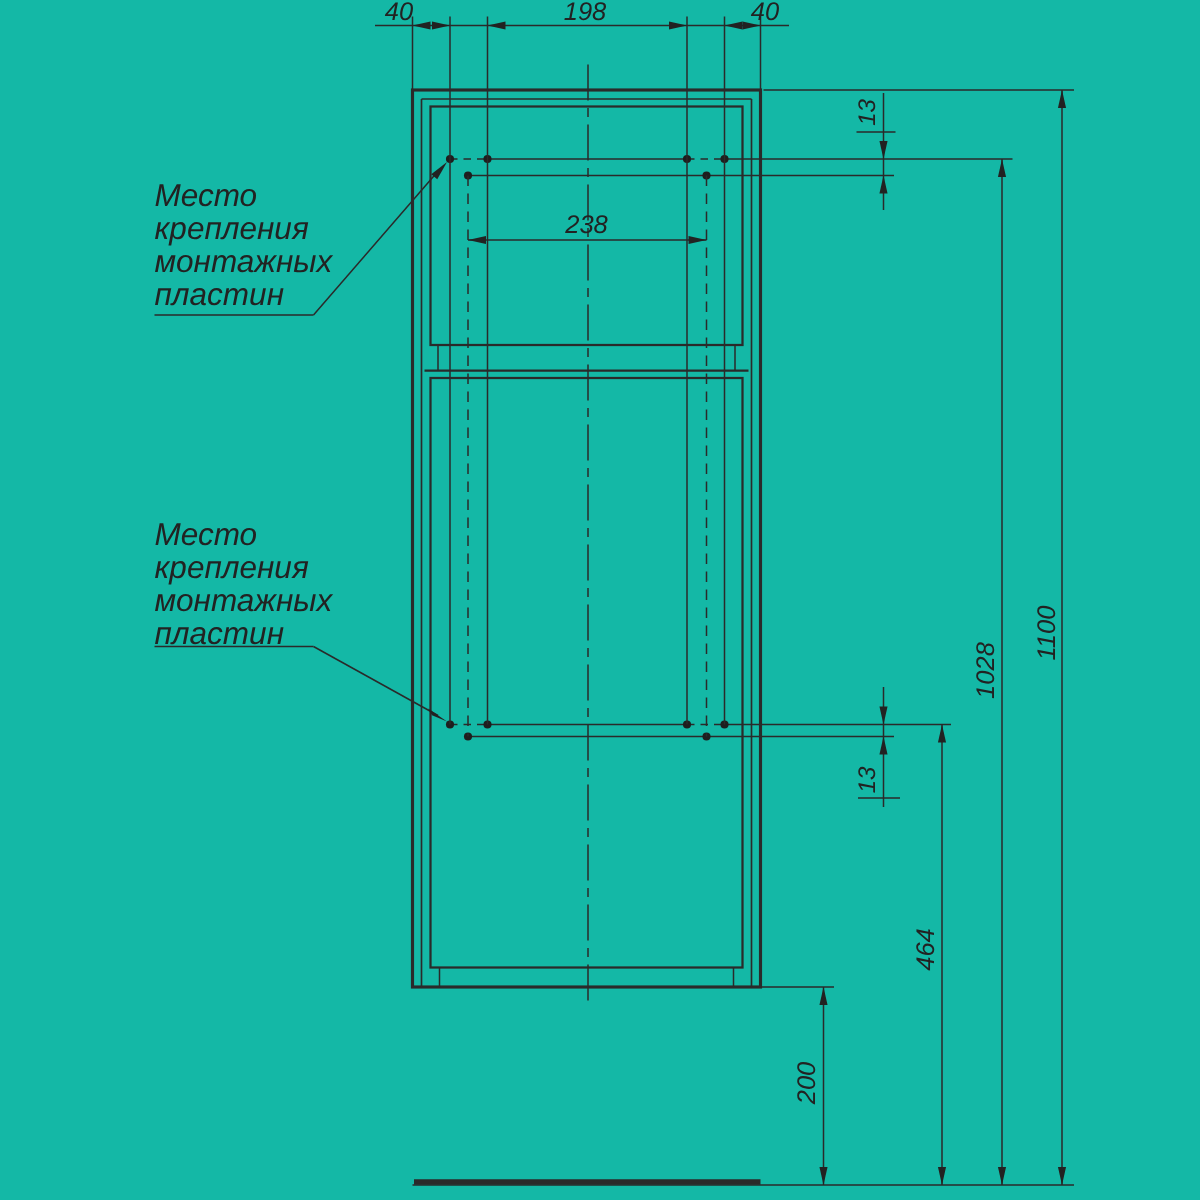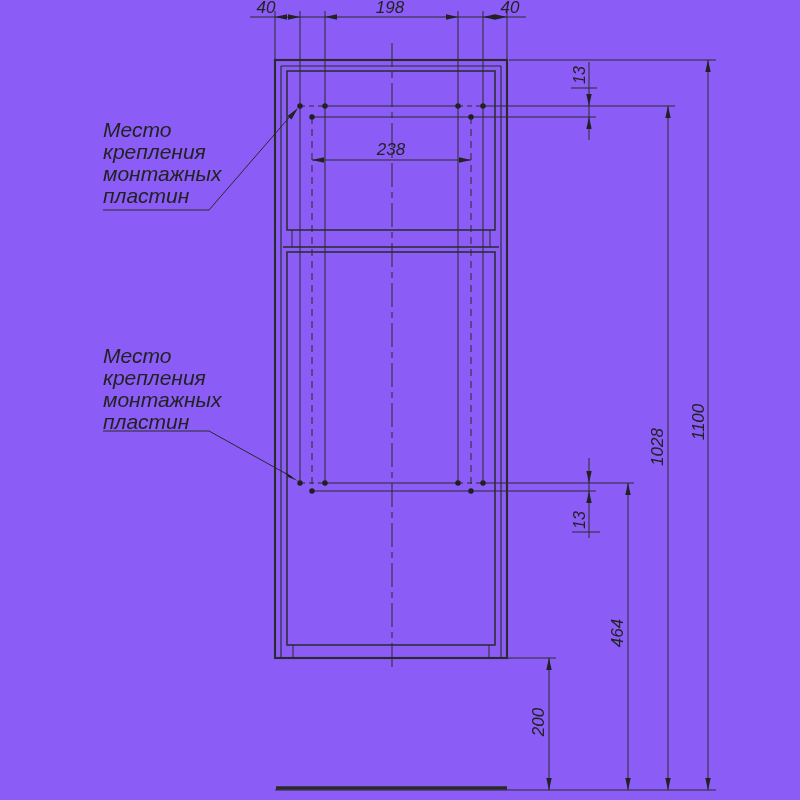--- a/index.html
+++ b/index.html
@@ -1,16 +1,16 @@
 <!DOCTYPE html>
 <html><head>
 <meta charset="utf-8">
 <style>
   html,body{margin:0;padding:0;background:#ffffff;}
-  .stage{position:relative;width:800px;height:800px;background:#8b5cf6;overflow:hidden;}
+  .stage{position:relative;width:800px;height:800px;background:#14b8a6;overflow:hidden;}
   svg{display:block;}
   .ln{stroke:#2a2a2a;fill:none;stroke-linecap:butt;}
   .w2{stroke-width:2.1;}
   .w15{stroke-width:1.5;}
   .w1{stroke-width:1.1;}
   .w08{stroke-width:1;}
   .thick{stroke-width:3.6;}
   .dash{stroke-dasharray:7 5;}
   .dashS{stroke-dasharray:5 4;}
   .center{stroke-dasharray:24 5 6 5;}

